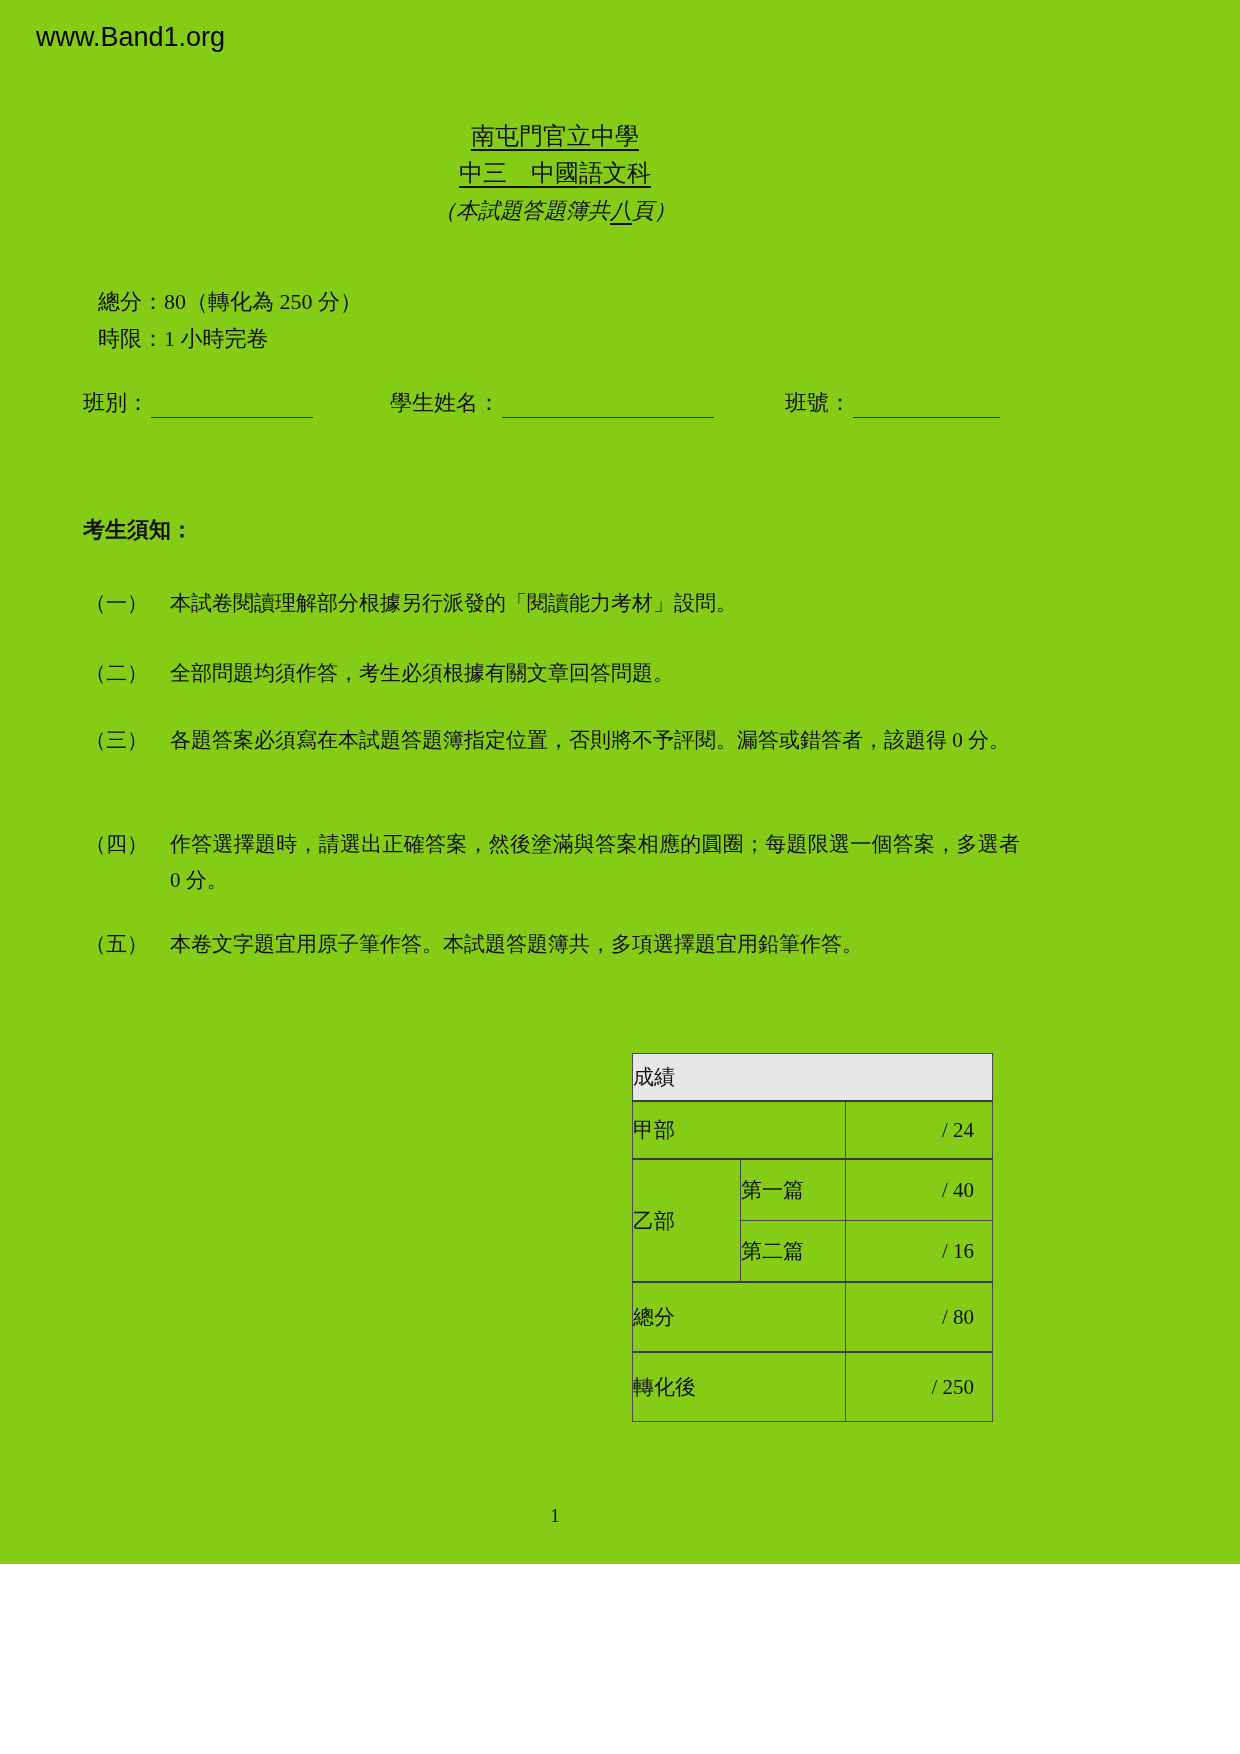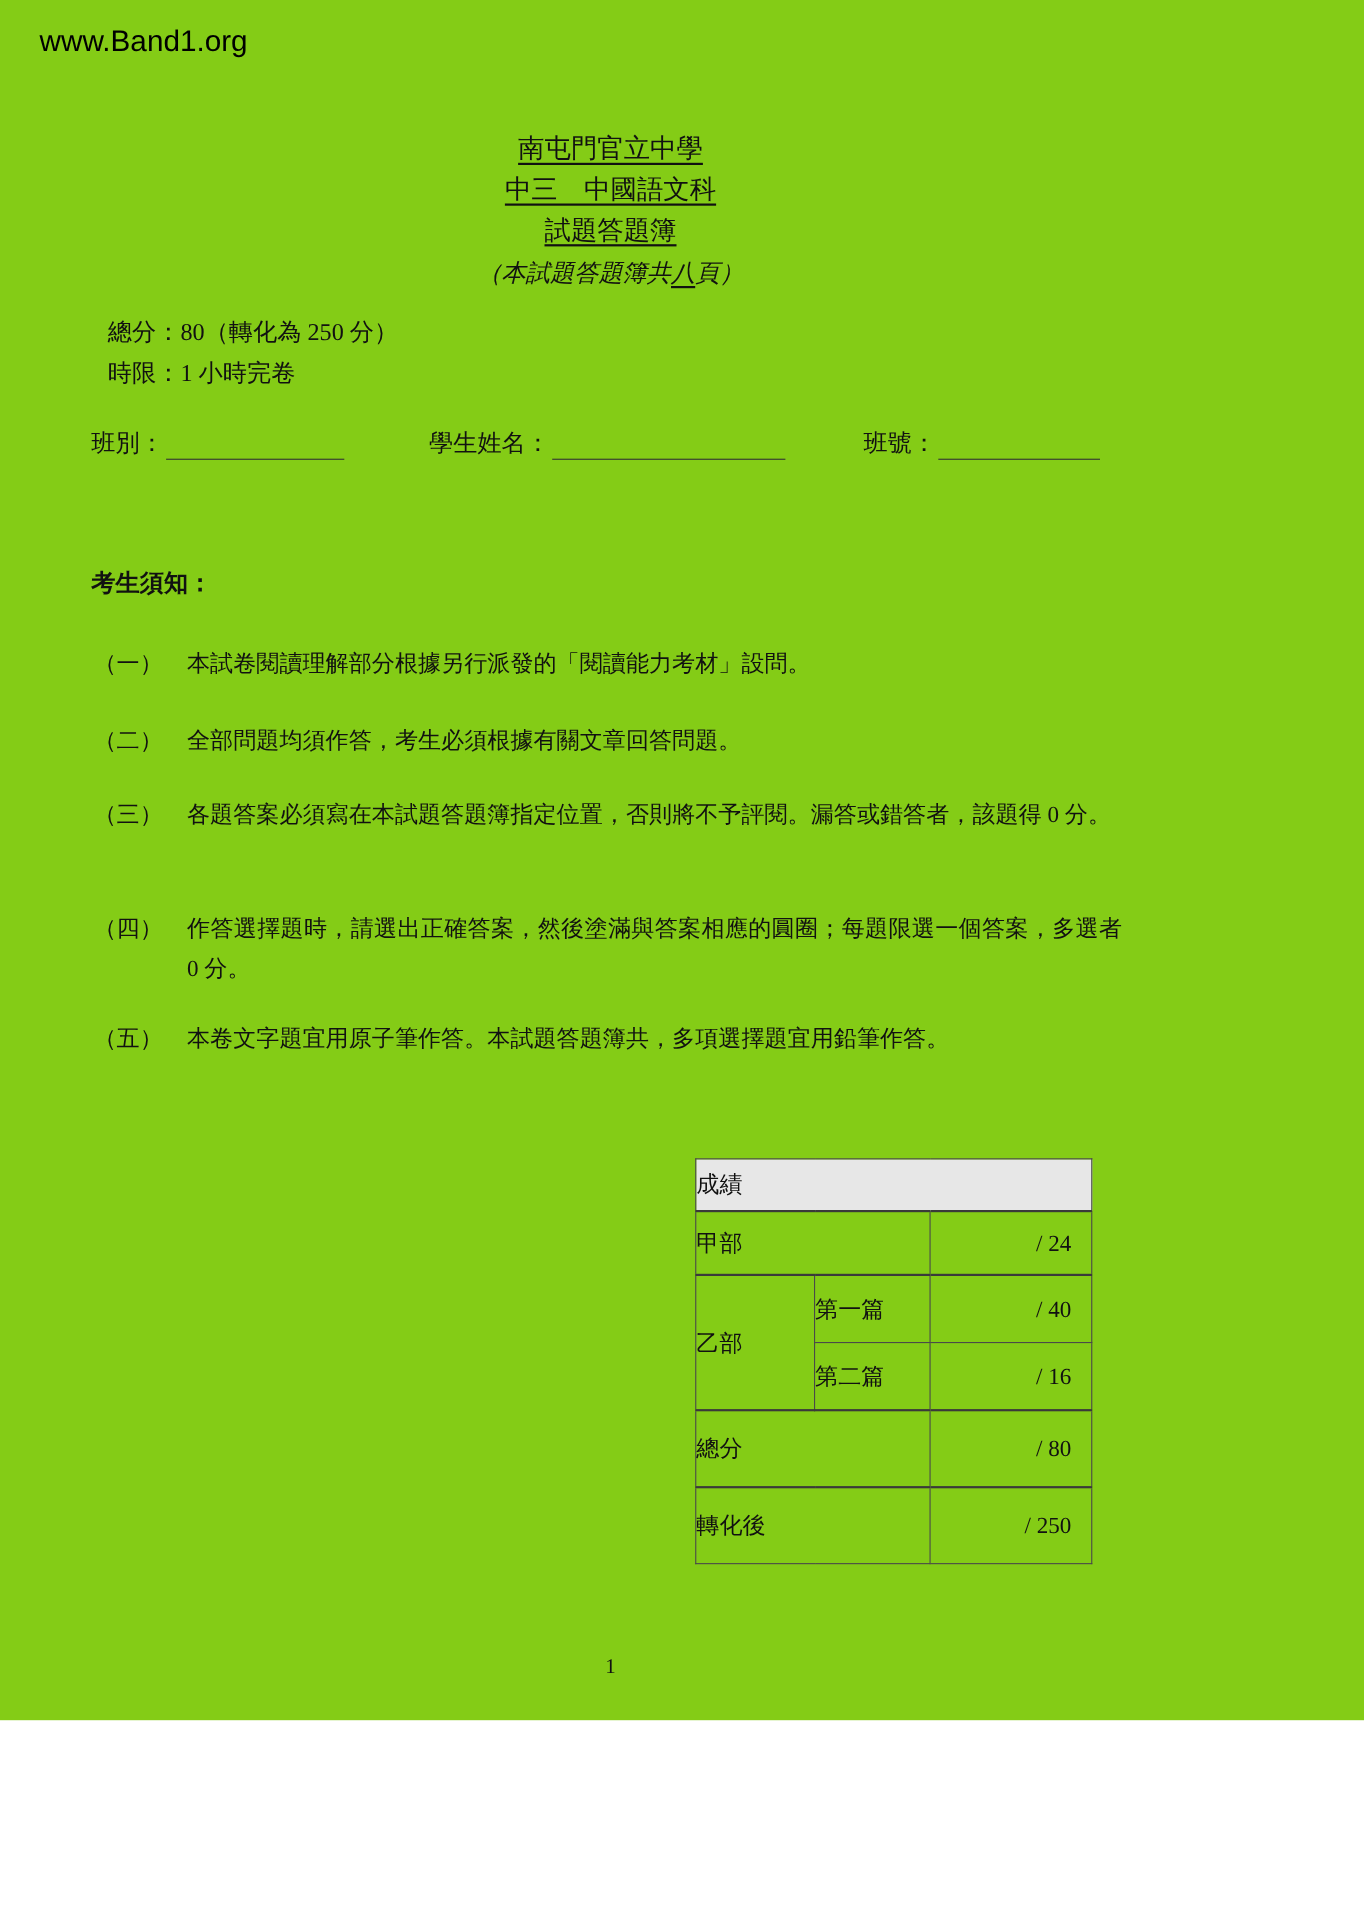--- a/index.html
+++ b/index.html
@@ -140,21 +140,20 @@
 </head>
 <body>
 
 <div class="page">
 
   <div class="watermark">www.Band1.org</div>
 
   <div class="title-block">
     <div class="title-line"><span class="u">南屯門官立中學</span></div>
     <div class="title-line"><span class="u">中三　中國語文科</span></div>
-    <div class="title-line"><span class="u">試題答題簿</span></div>
     <div class="title-line small"><span>（本試題答題簿共</span><span class="u">八</span><span>頁）</span></div>
   </div>
 
   <div class="info-block">
     <div>總分：80（轉化為 250 分）</div>
     <div>時限：1 小時完卷</div>
   </div>
 
   <div class="fields-row">
     <span class="field" style="left:83px"><span>班別：</span><span class="blank" style="width:162px"></span></span>

